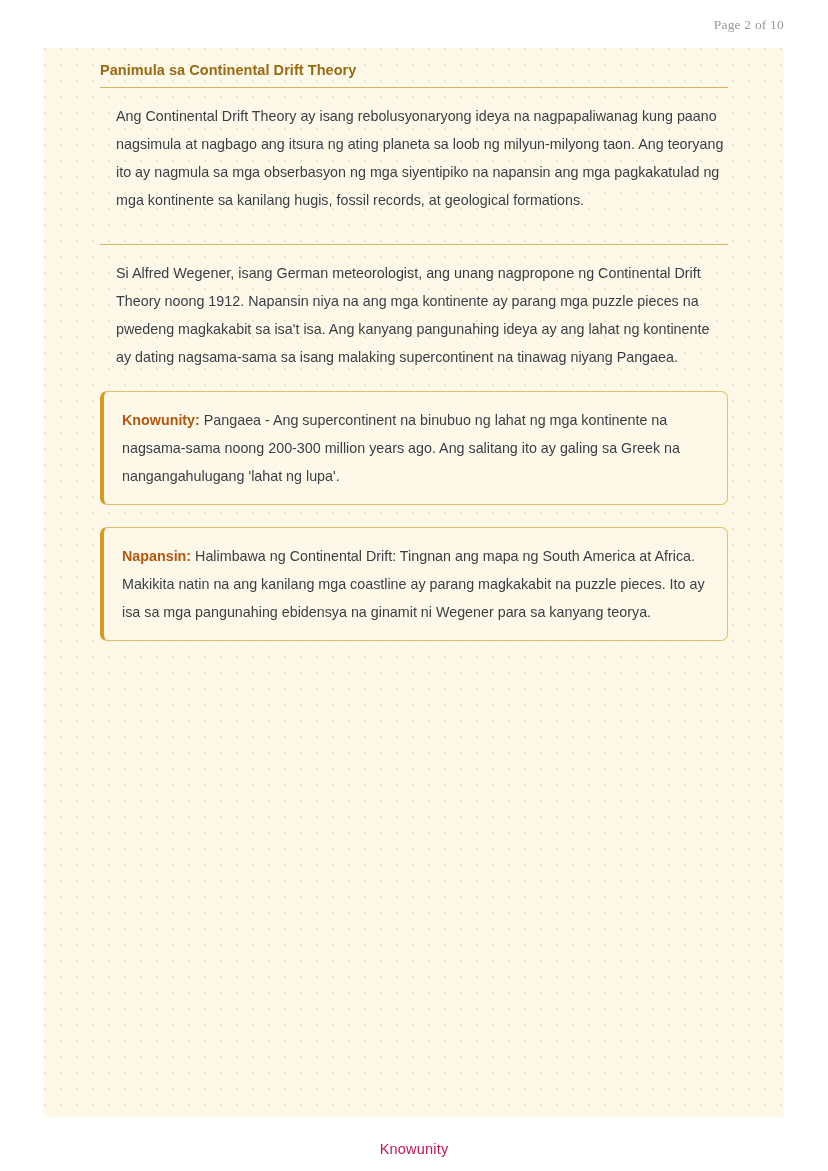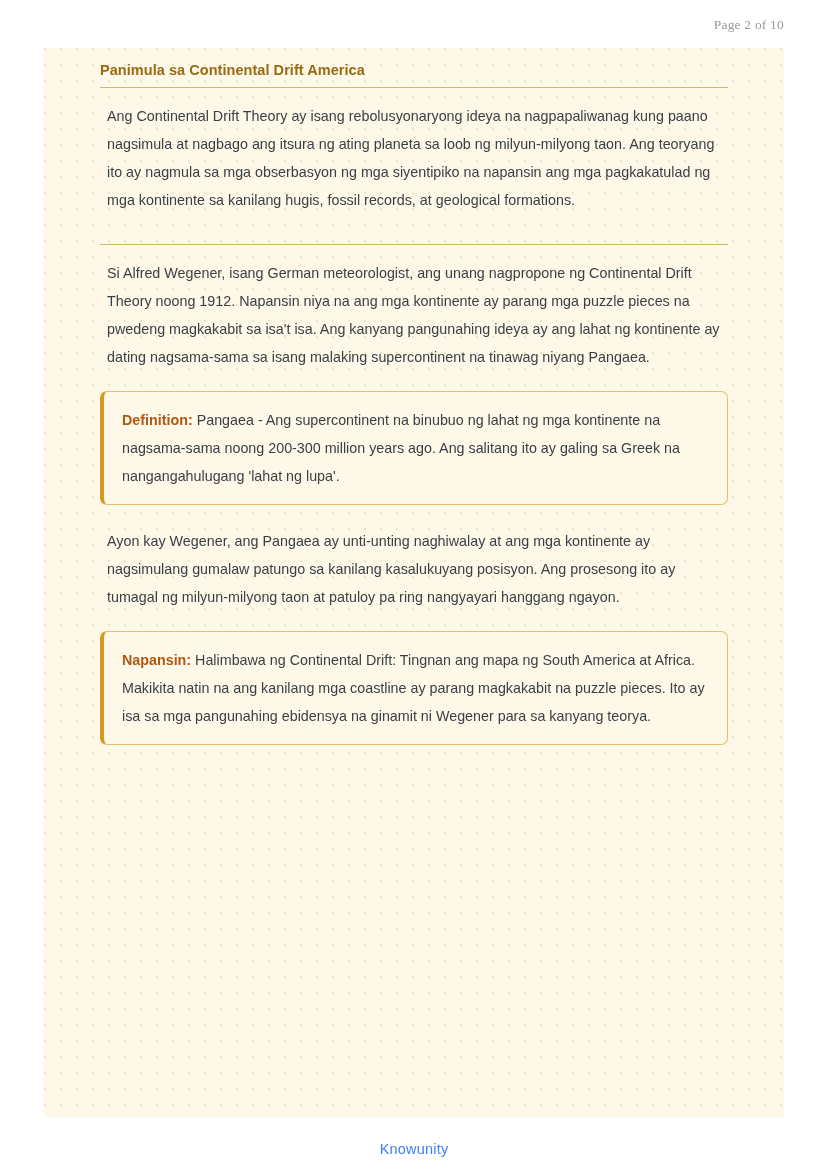--- a/index.html
+++ b/index.html
@@ -66,21 +66,21 @@
   .rule {
     height: 1px;
     background: #d8b45f;
     margin: 0 0 14px 0;
   }
 
   p.para {
     font-size: 14.3px;
     line-height: 28px;
     color: #3a3f45;
-    margin: 0 0 20px 7px;
+    margin: 0 0 20px 16px;
     letter-spacing: 0.01px;
   }
 
   .callout {
     border: 1px solid #e0c070;
     border-left: 4px solid #d89a1e;
     border-radius: 7px;
     background: #fdf8e8;
     padding: 14px 16px 14px 18px;
     margin: 6px 0 22px 0;
@@ -101,48 +101,47 @@
 
   .section-gap { height: 10px; }
 
   .footer {
     position: absolute;
     left: 0;
     right: 0;
     bottom: 14px;
     text-align: center;
     font-size: 14.5px;
-    color: #3b82f6;
+    color: #be185d;
     letter-spacing: 0.2px;
   }
 </style>
 </head>
 <body>
 
 <div class="page-header">
   <div class="page-number">Page 2 of 10</div>
 </div>
 
 <div class="sheet">
   <div class="content">
 
-    <h2 class="section-title">Panimula sa Continental Drift America</h2>
+    <h2 class="section-title">Panimula sa Continental Drift Theory</h2>
     <div class="rule"></div>
     <p class="para">Ang Continental Drift Theory ay isang rebolusyonaryong ideya na nagpapaliwanag kung paano nagsimula at nagbago ang itsura ng ating planeta sa loob ng milyun-milyong taon. Ang teoryang ito ay nagmula sa mga obserbasyon ng mga siyentipiko na napansin ang mga pagkakatulad ng mga kontinente sa kanilang hugis, fossil records, at geological formations.</p>
 
     <div class="section-gap"></div>
 
     <div class="rule"></div>
     <p class="para">Si Alfred Wegener, isang German meteorologist, ang unang nagpropone ng Continental Drift Theory noong 1912. Napansin niya na ang mga kontinente ay parang mga puzzle pieces na pwedeng magkakabit sa isa't isa. Ang kanyang pangunahing ideya ay ang lahat ng kontinente ay dating nagsama-sama sa isang malaking supercontinent na tinawag niyang Pangaea.</p>
 
     <div class="callout">
-      <p><span class="lead">Definition:</span><span> Pangaea - Ang supercontinent na binubuo ng lahat ng mga kontinente na nagsama-sama noong 200-300 million years ago. Ang salitang ito ay galing sa Greek na nangangahulugang 'lahat ng lupa'.</span></p>
+      <p><span class="lead">Knowunity:</span><span> Pangaea - Ang supercontinent na binubuo ng lahat ng mga kontinente na nagsama-sama noong 200-300 million years ago. Ang salitang ito ay galing sa Greek na nangangahulugang 'lahat ng lupa'.</span></p>
     </div>
 
-    <p class="para">Ayon kay Wegener, ang Pangaea ay unti-unting naghiwalay at ang mga kontinente ay nagsimulang gumalaw patungo sa kanilang kasalukuyang posisyon. Ang prosesong ito ay tumagal ng milyun-milyong taon at patuloy pa ring nangyayari hanggang ngayon.</p>
 
     <div class="callout">
       <p><span class="lead">Napansin:</span><span> Halimbawa ng Continental Drift: Tingnan ang mapa ng South America at Africa. Makikita natin na ang kanilang mga coastline ay parang magkakabit na puzzle pieces. Ito ay isa sa mga pangunahing ebidensya na ginamit ni Wegener para sa kanyang teorya.</span></p>
     </div>
 
   </div>
 </div>
 
 <div class="footer">Knowunity</div>
 

